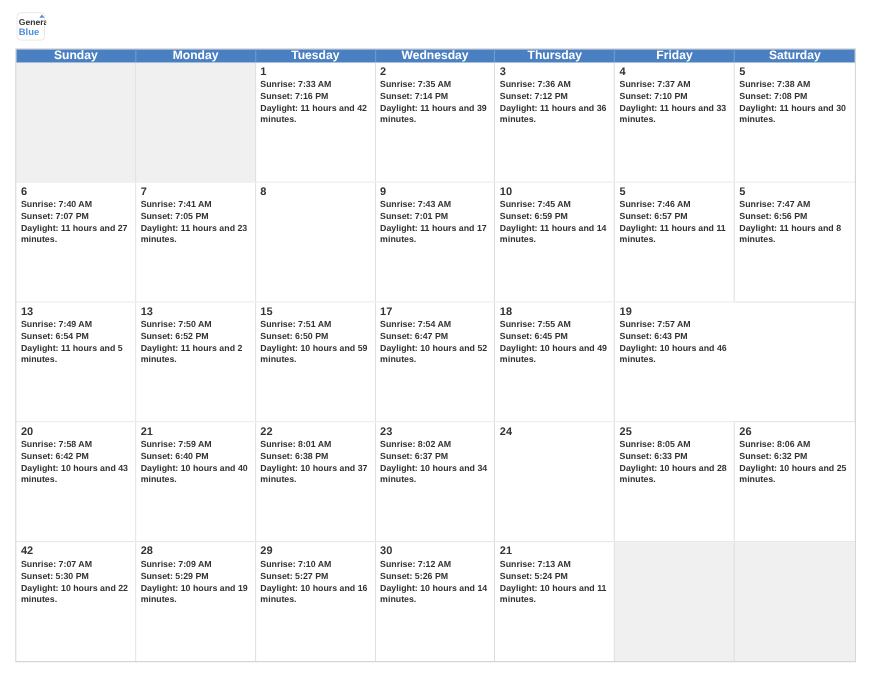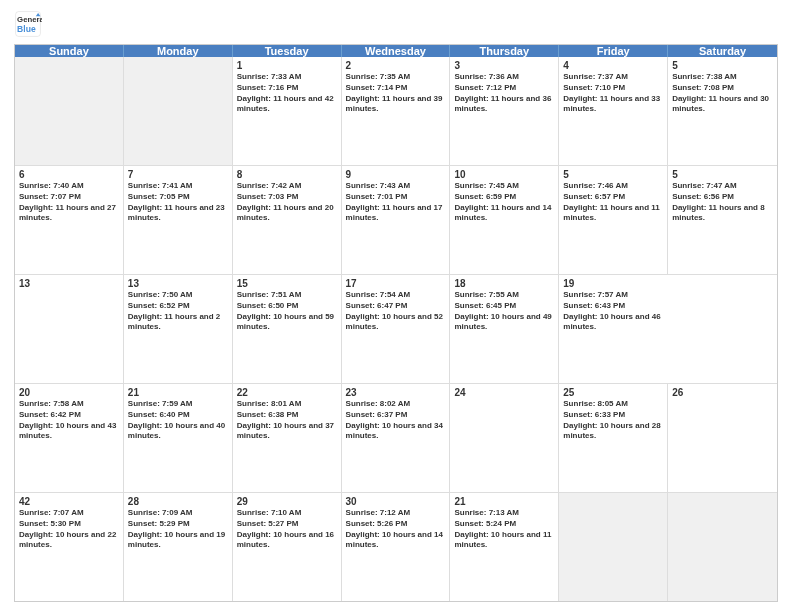--- a/index.html
+++ b/index.html
@@ -161,21 +161,20 @@
           <div class="cal-cell">
             <span class="day-num">6</span>
             <div class="cell-text">Sunrise: 7:40 AM<br>Sunset: 7:07 PM<br>Daylight: 11 hours and 27 minutes.</div>
           </div>
           <div class="cal-cell">
             <span class="day-num">7</span>
             <div class="cell-text">Sunrise: 7:41 AM<br>Sunset: 7:05 PM<br>Daylight: 11 hours and 23 minutes.</div>
           </div>
           <div class="cal-cell">
             <span class="day-num">8</span>
-            <div class="cell-text">Sunrise: 7:42 AM<br>Sunset: 7:03 PM<br>Daylight: 11 hours and 20 minutes.</div>
           </div>
           <div class="cal-cell">
             <span class="day-num">9</span>
             <div class="cell-text">Sunrise: 7:43 AM<br>Sunset: 7:01 PM<br>Daylight: 11 hours and 17 minutes.</div>
           </div>
           <div class="cal-cell">
             <span class="day-num">10</span>
             <div class="cell-text">Sunrise: 7:45 AM<br>Sunset: 6:59 PM<br>Daylight: 11 hours and 14 minutes.</div>
           </div>
           <div class="cal-cell">
@@ -183,20 +182,21 @@
             <div class="cell-text">Sunrise: 7:46 AM<br>Sunset: 6:57 PM<br>Daylight: 11 hours and 11 minutes.</div>
           </div>
           <div class="cal-cell">
             <span class="day-num">5</span>
             <div class="cell-text">Sunrise: 7:47 AM<br>Sunset: 6:56 PM<br>Daylight: 11 hours and 8 minutes.</div>
           </div>
         </div>
         <div class="cal-row">
           <div class="cal-cell">
             <span class="day-num">13</span>
+            <div class="cell-text">Sunrise: 7:49 AM<br>Sunset: 6:54 PM<br>Daylight: 11 hours and 5 minutes.</div>
           </div>
           <div class="cal-cell">
             <span class="day-num">13</span>
             <div class="cell-text">Sunrise: 7:50 AM<br>Sunset: 6:52 PM<br>Daylight: 11 hours and 2 minutes.</div>
           </div>
           <div class="cal-cell">
             <span class="day-num">15</span>
             <div class="cell-text">Sunrise: 7:51 AM<br>Sunset: 6:50 PM<br>Daylight: 10 hours and 59 minutes.</div>
           </div>
           <div class="cal-cell">
@@ -231,20 +231,21 @@
           </div>
           <div class="cal-cell">
             <span class="day-num">24</span>
           </div>
           <div class="cal-cell">
             <span class="day-num">25</span>
             <div class="cell-text">Sunrise: 8:05 AM<br>Sunset: 6:33 PM<br>Daylight: 10 hours and 28 minutes.</div>
           </div>
           <div class="cal-cell">
             <span class="day-num">26</span>
+            <div class="cell-text">Sunrise: 8:06 AM<br>Sunset: 6:32 PM<br>Daylight: 10 hours and 25 minutes.</div>
           </div>
         </div>
         <div class="cal-row">
           <div class="cal-cell">
             <span class="day-num">42</span>
             <div class="cell-text">Sunrise: 7:07 AM<br>Sunset: 5:30 PM<br>Daylight: 10 hours and 22 minutes.</div>
           </div>
           <div class="cal-cell">
             <span class="day-num">28</span>
             <div class="cell-text">Sunrise: 7:09 AM<br>Sunset: 5:29 PM<br>Daylight: 10 hours and 19 minutes.</div>

